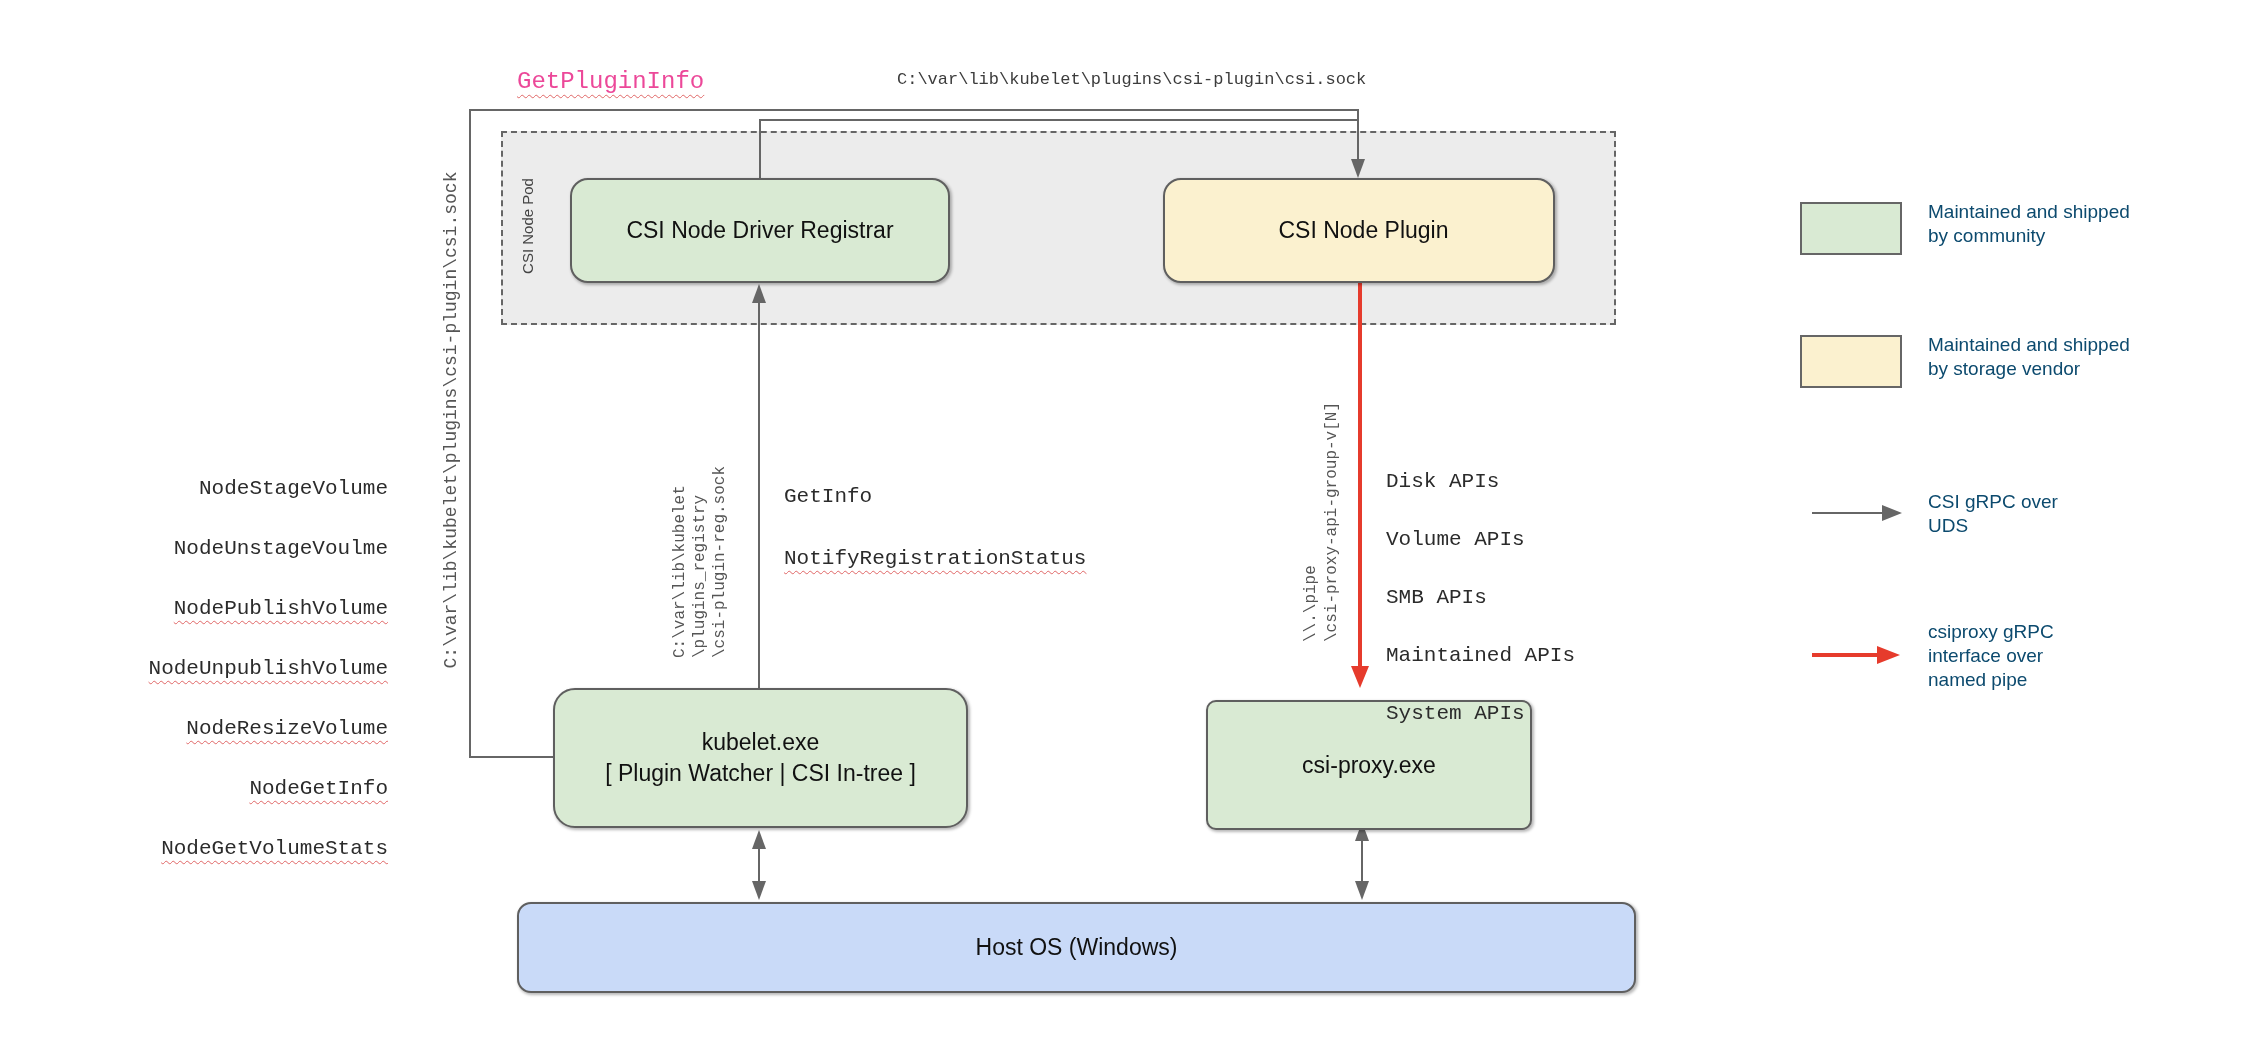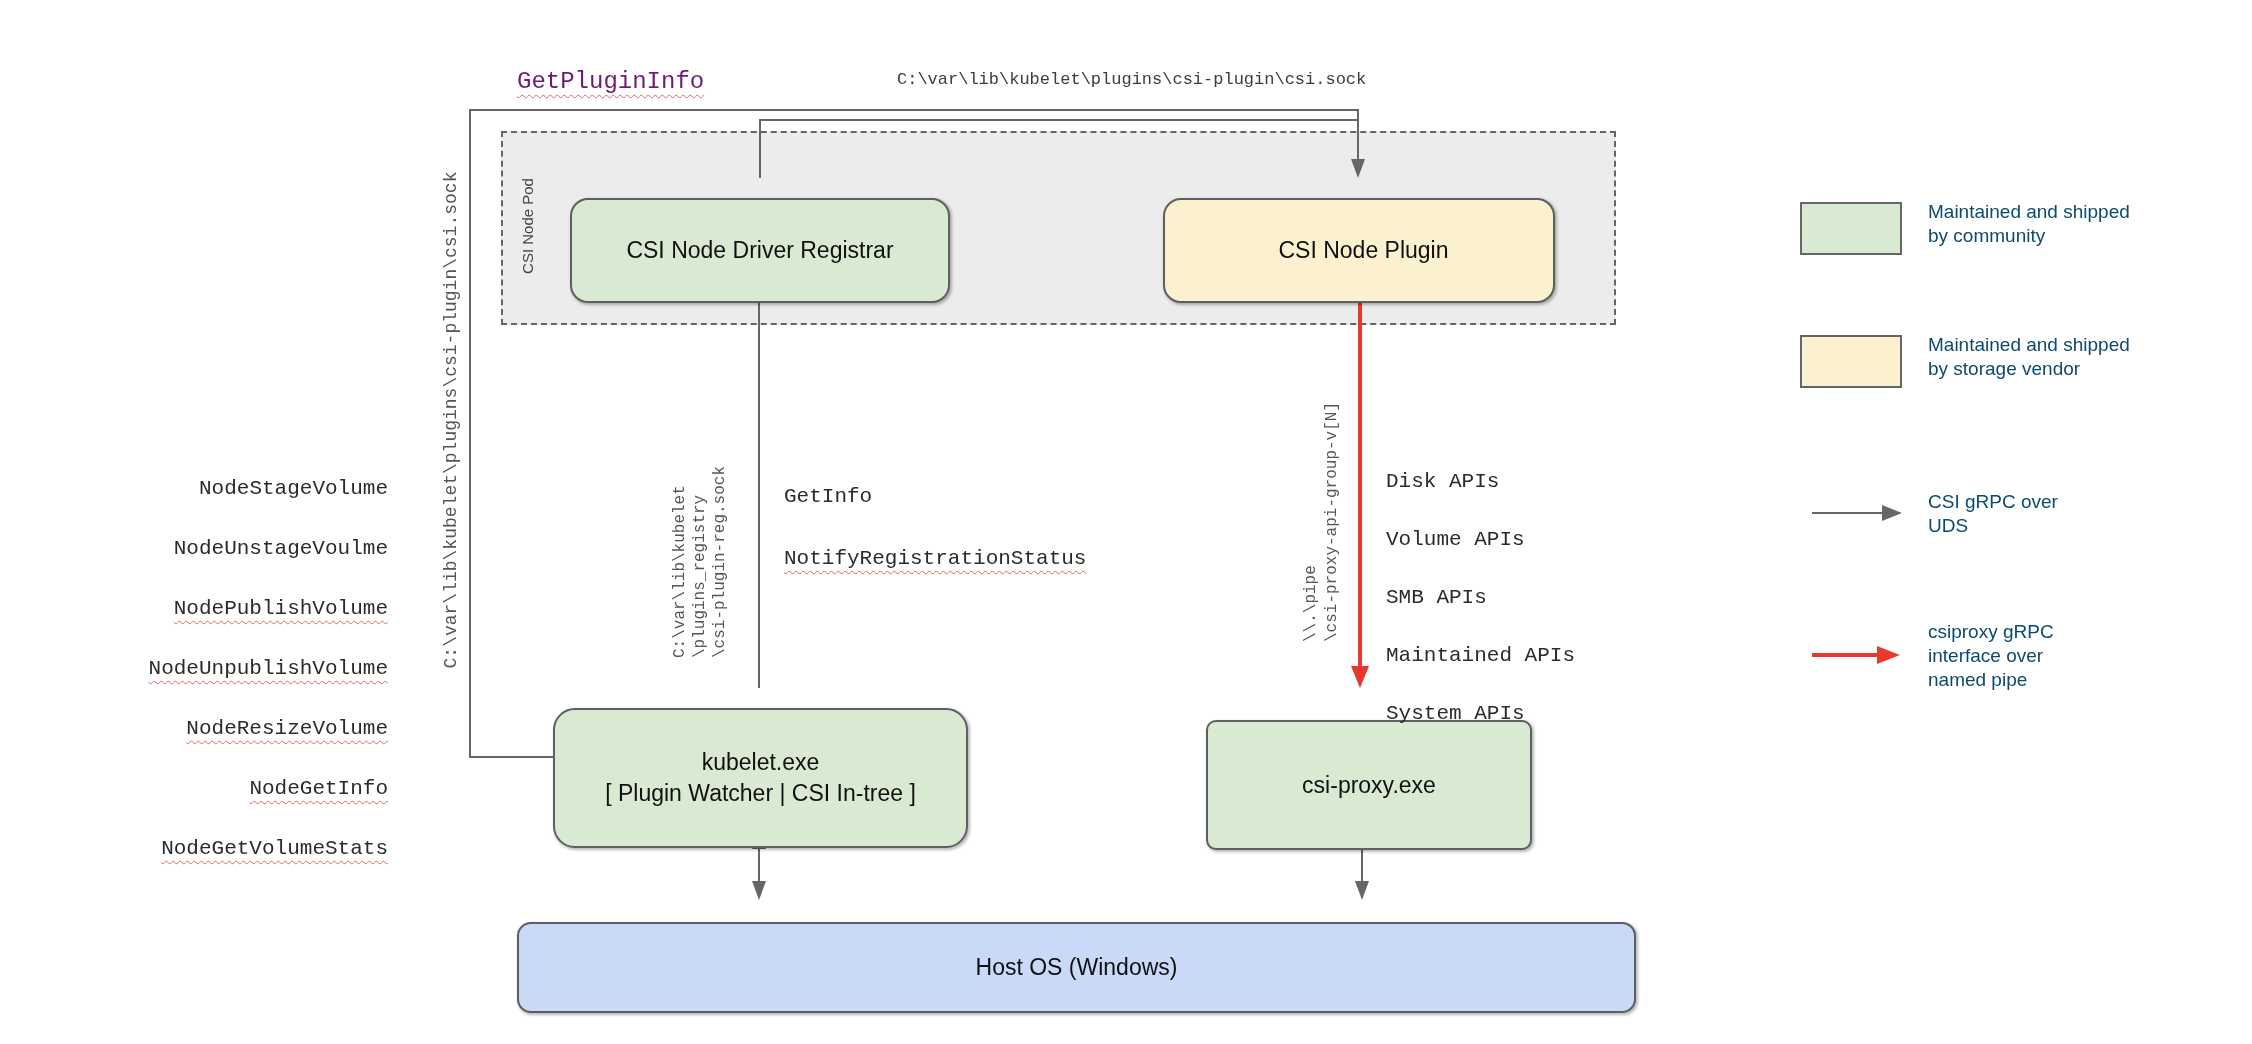--- a/index.html
+++ b/index.html
@@ -23,21 +23,20 @@
   .gline{stroke:var(--line-gray);stroke-width:2;fill:none;}
   .rline{stroke:var(--arrow-red);stroke-width:4;fill:none;}
   .ghead{fill:var(--line-gray);stroke:none;}
   .rhead{fill:var(--arrow-red);stroke:none;}
 
   .node{
     position:absolute;z-index:4;box-sizing:border-box;
     border:2px solid #5f5f5f;display:flex;align-items:center;justify-content:center;
     text-align:center;font-size:23px;line-height:31px;color:#111;
     box-shadow:1.5px 1.5px 3px rgba(0,0,0,0.28);
-    margin-top:20px;
   }
   .pod{
     position:absolute;z-index:1;box-sizing:border-box;
     border:2px dashed var(--line-gray);background:var(--pod-gray);
   }
   .green{background:var(--community-green);}
   .yellow{background:var(--vendor-yellow);padding-left:9px;}
   .blue{background:var(--host-blue);}
 
   .lbl{position:absolute;z-index:5;white-space:pre-line;}
@@ -105,21 +104,21 @@
   </div>
 
   <div class="node green" style="left:1206px;top:700px;width:326px;height:130px;border-radius:10px;">
     <span>csi-proxy.exe</span>
   </div>
 
   <div class="node blue" style="left:517px;top:902px;width:1119px;height:91px;border-radius:14px;">
     <span>Host OS (Windows)</span>
   </div>
 
-  <div class="lbl mono squiggle" style="left:517px;top:68px;font-size:24px;color:#701a75;">GetPluginInfo</div>
+  <div class="lbl mono squiggle" style="left:517px;top:68px;font-size:24px;color:#ec4899;">GetPluginInfo</div>
   <div class="lbl mono" style="left:897px;top:70px;font-size:17px;color:#3c3c3c;">C:\var\lib\kubelet\plugins\csi-plugin\csi.sock</div>
 
   <div class="lbl mono rot path-muted" style="left:451px;top:420px;font-size:18px;">C:\var\lib\kubelet\plugins\csi-plugin\csi.sock</div>
   <div class="lbl mono rot path-muted" style="left:700px;top:562px;font-size:16px;line-height:20px;">C:\var\lib\kubelet
 \plugins_registry
 \csi-plugin-reg.sock</div>
   <div class="lbl mono rot path-muted" style="left:1322px;top:522px;font-size:16px;line-height:21px;">\\.\pipe
 \csi-proxy-api-group-v[N]</div>
 
   <div class="lbl mono calls" style="right:1864px;top:444px;text-align:right;">

